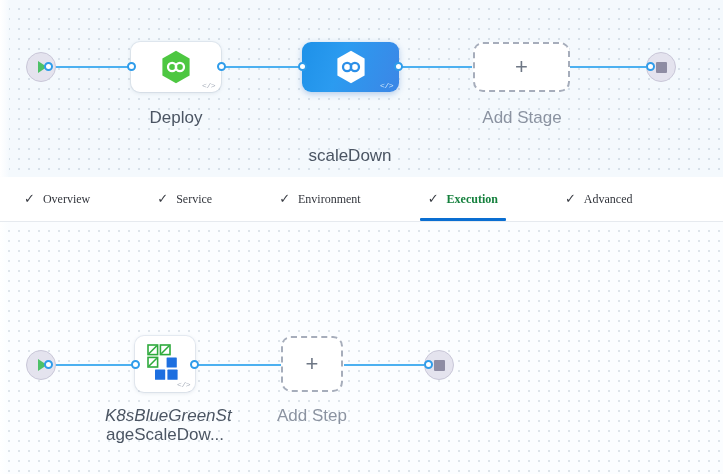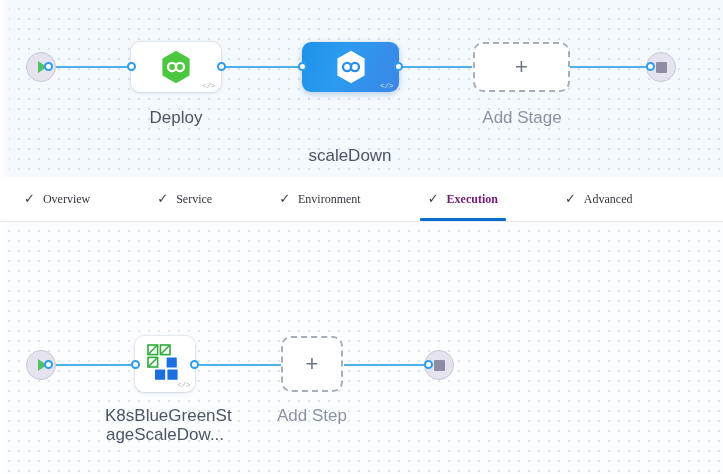--- a/index.html
+++ b/index.html
@@ -225,21 +225,21 @@
     white-space: nowrap;
   }
 
   .tab .tab-label {
     font-size: 12px;
     color: #33363d;
     font-family: Liberation Serif, serif;
   }
   .tab.active .tab-label {
     font-weight: bold;
-    color: #701a75;
+    color: #15803d;
   }
 
   .tab .check {
     font-size: 13px;
     color: #3a3d44;
     line-height: 1;
     margin-top: -1px;
   }
 
   .tab.active::after {
@@ -364,21 +364,21 @@
           <rect x="19.6" y="13.4" width="10.2" height="10.2" rx="0.6"></rect>
           <rect x="8.0" y="25.6" width="10.2" height="10.2" rx="0.6"></rect>
           <rect x="20.4" y="25.6" width="10.2" height="10.2" rx="0.6"></rect>
         </g>
       </svg>
       <span class="code-tag" style="right:5px; bottom:3px;">&lt;/&gt;</span>
     </div>
     <div class="port" style="left:131px; top:138px;"></div>
     <div class="port" style="left:190px; top:138px;"></div>
 
-    <div class="node-label" style="left:105px; top:184px; width:120px;">K8sBlueGreenSt</div>
+    <div class="node-label" style="left:105px; top:184px; width:120px;font-style:italic;">K8sBlueGreenSt</div>
     <div class="node-label" style="left:105px; top:203px; width:120px;">ageScaleDow...</div>
 
     <div class="step-dashed" style="left:281px; top:114px;">
       <span class="plus-glyph">+</span>
     </div>
     <div class="node-label muted" style="left:250px; top:184px; width:124px;">Add Step</div>
 
     <div class="port" style="left:424px; top:138px;"></div>
     <div class="terminal" style="left:424px; top:128px;">
       <div class="stop-sq"></div>

